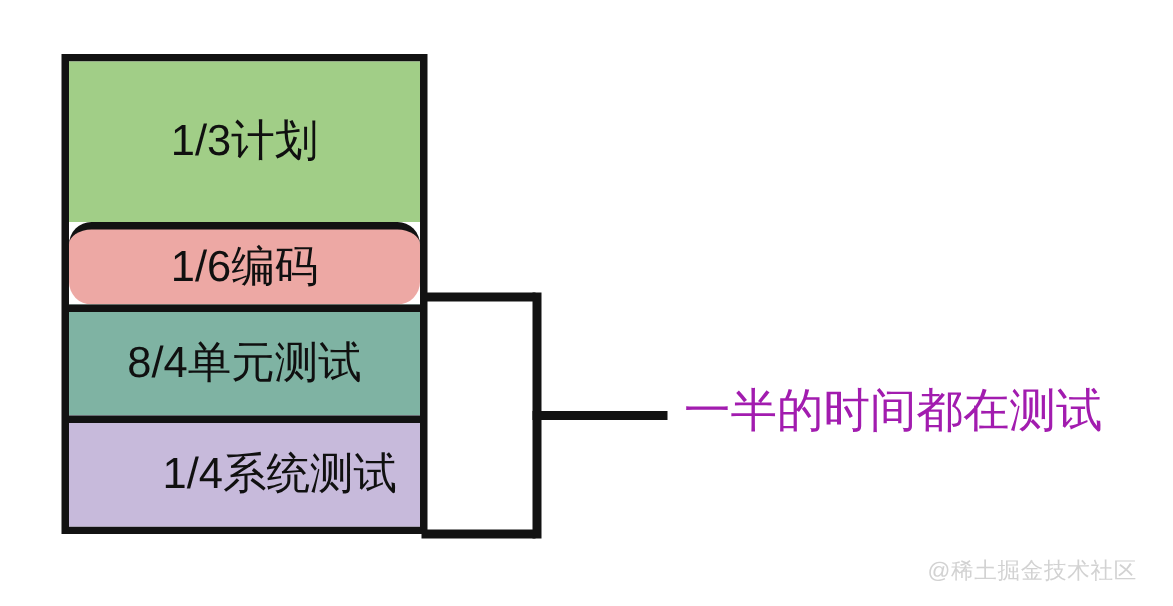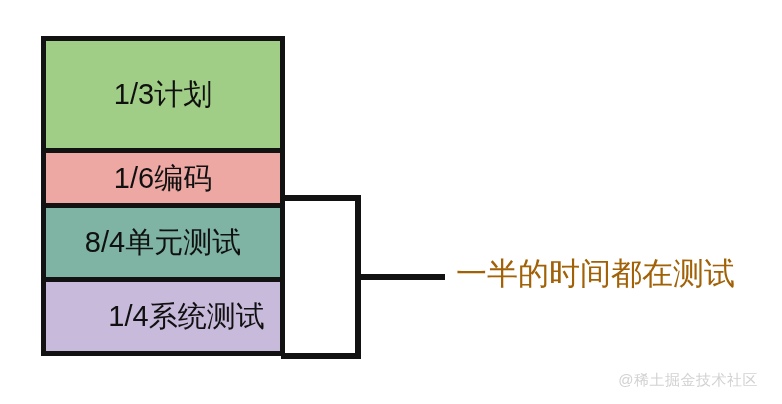--- a/index.html
+++ b/index.html
@@ -47,21 +47,21 @@
   .phase-label {
     font-size: 29px;
     line-height: 1;
     color: #101010;
     letter-spacing: 0px;
     white-space: nowrap;
     font-weight: 400;
   }
 
   .seg-plan   { background: #a1ce87; flex: 0 0 107px; }
-  .seg-code   { background: #eda8a4; flex: 0 0 55px; }
+  .seg-code   { background: #eda8a4; flex: 0 0 55px; border-radius: 15px; }
   .seg-unit   { background: #7fb3a3; flex: 0 0 74px; }
   .seg-system { background: #c7badb; flex: 1 1 auto; padding-left: 47px; }
 
   
   .bracket {
     position: absolute;
     left: 281px;
     top: 195px;
     width: 80px;
     height: 164px;
@@ -94,21 +94,21 @@
     background: #121212;
   }
 
   
   .callout {
     position: absolute;
     left: 456px;
     top: 258px;
     font-size: 31px;
     line-height: 1;
-    color: #a16207;
+    color: #a21caf;
     white-space: nowrap;
   }
 
   
   .watermark {
     position: absolute;
     right: 24px;
     bottom: 14px;
     font-size: 15px;
     color: #d2d2d2;

